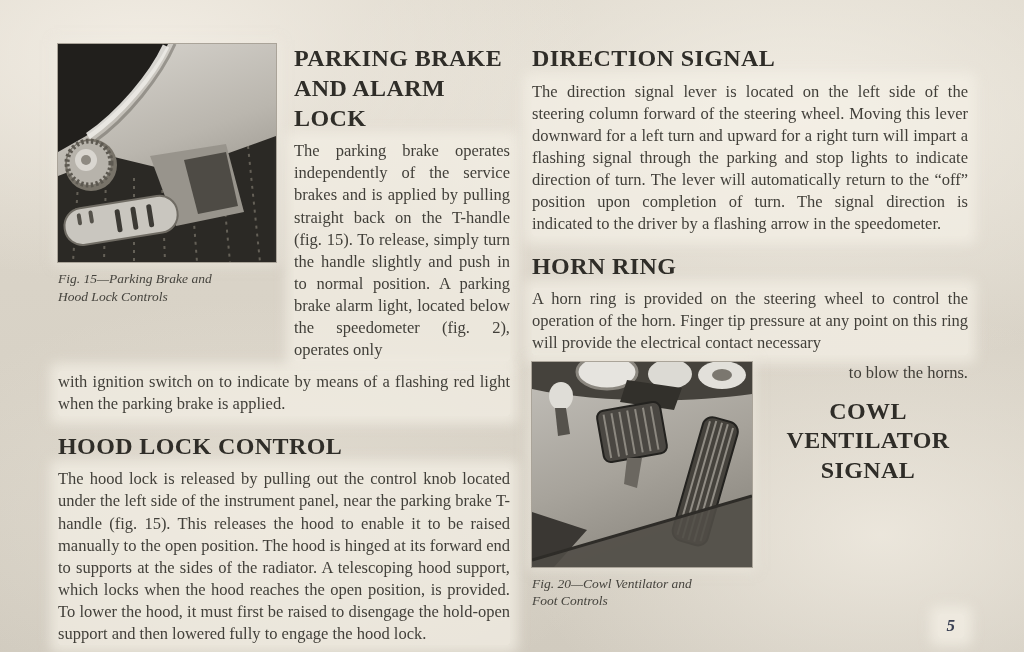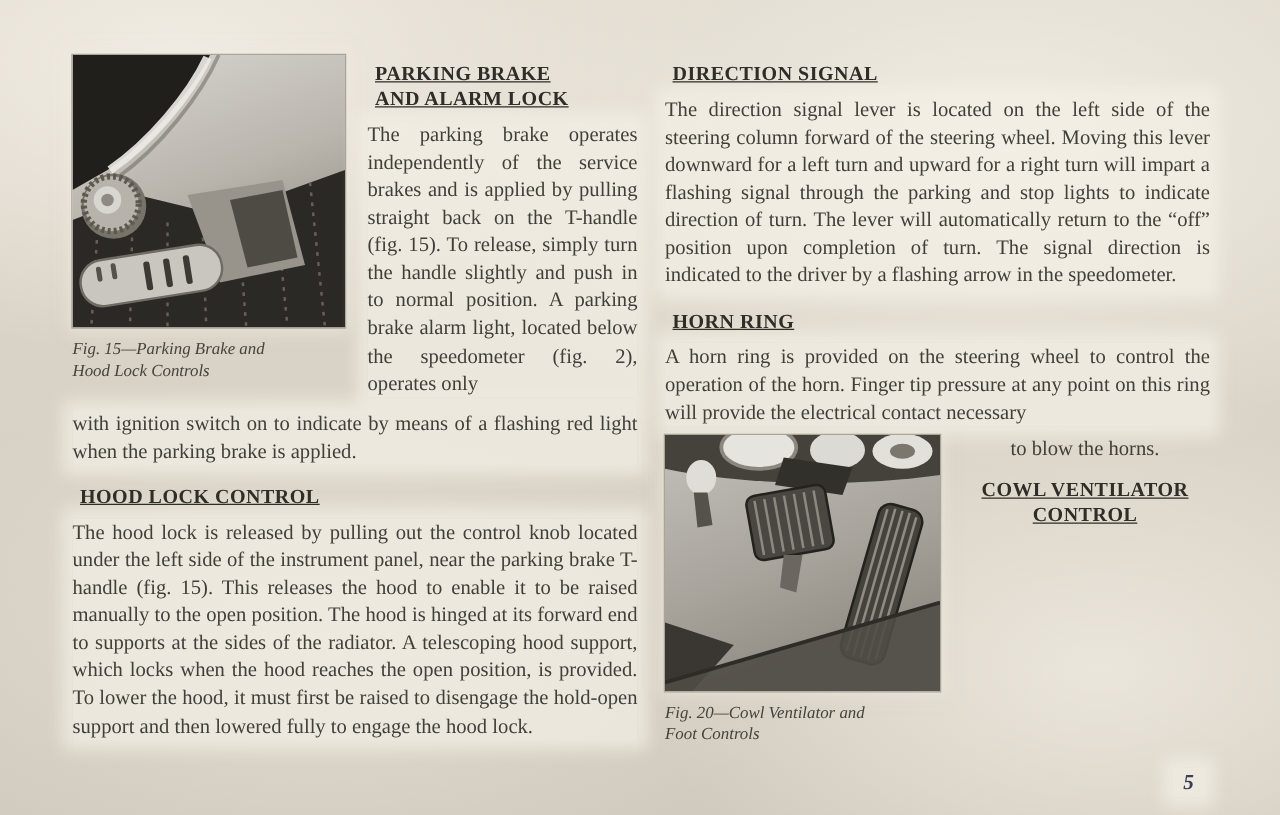--- a/index.html
+++ b/index.html
@@ -26,31 +26,31 @@
   .fig16 { flex:0 0 222px; margin-right:14px; }
   figure { margin:0; }
   .photo { display:block; line-height:0; outline:1px solid #aaa499; box-shadow:0 0 10px 4px rgba(240,235,225,0.5); }
   .photo15 { width:218px; height:218px; }
   .photo16 { width:220px; height:205px; }
   .photo svg { display:block; }
 
   .caption { margin-top:8px; text-align:left; font-style:italic;
              font-size:13.5px; line-height:1.3; color:#45433d; }
 
-  .h { font-weight:bold; font-size:16px; line-height:1.24; letter-spacing:0.4px;
-       color:#2f2d28; margin:6px;text-decoration:underline; }
+  .h { font-weight:bold; font-size:24px; line-height:1.24; letter-spacing:0.4px;
+       color:#2f2d28; margin:0; }
   .hl { display:block; }
   .sect { margin-top:16px; }
 
   .p { font-size:16.5px; line-height:1.34; text-align:justify; hyphens:auto;
        color:#413f39; margin:7px 0 0 0; }
   .patch { background:rgba(244,239,229,0.70); box-shadow:0 0 12px 8px rgba(244,239,229,0.70); border-radius:2px; }
 
   .wide-cont { margin-top:10px; }
-  .horn-cont { margin:0 0 13px 0; text-align:center; }
+  .horn-cont { margin:0 0 13px 0; text-align:right; }
   .cowl-head { margin-top:2px;text-align:center; }
 
   .pagenum { position:absolute; right:60px; bottom:14px;
              font-style:italic; font-weight:bold; font-size:17px; color:#3a4053;
              padding:2px 9px; }
 </style>
 </head>
 <body>
 
 <div class="page">
@@ -180,21 +180,21 @@
           </div>
           <figcaption class="caption">
             <div>Fig. 20—Cowl Ventilator and</div>
             <div>Foot Controls</div>
           </figcaption>
         </figure>
         <div class="beside">
           <p class="p horn-cont">to blow the horns.</p>
           <h2 class="h cowl-head">
             <span class="hl">COWL VENTILATOR</span>
-            <span class="hl">CONTROL</span>
+            <span class="hl">SIGNAL</span>
           </h2>
         </div>
       </div>
     </div>
   </div>
 
   <div class="pagenum patch">5</div>
 </div>
 
 </body></html>

